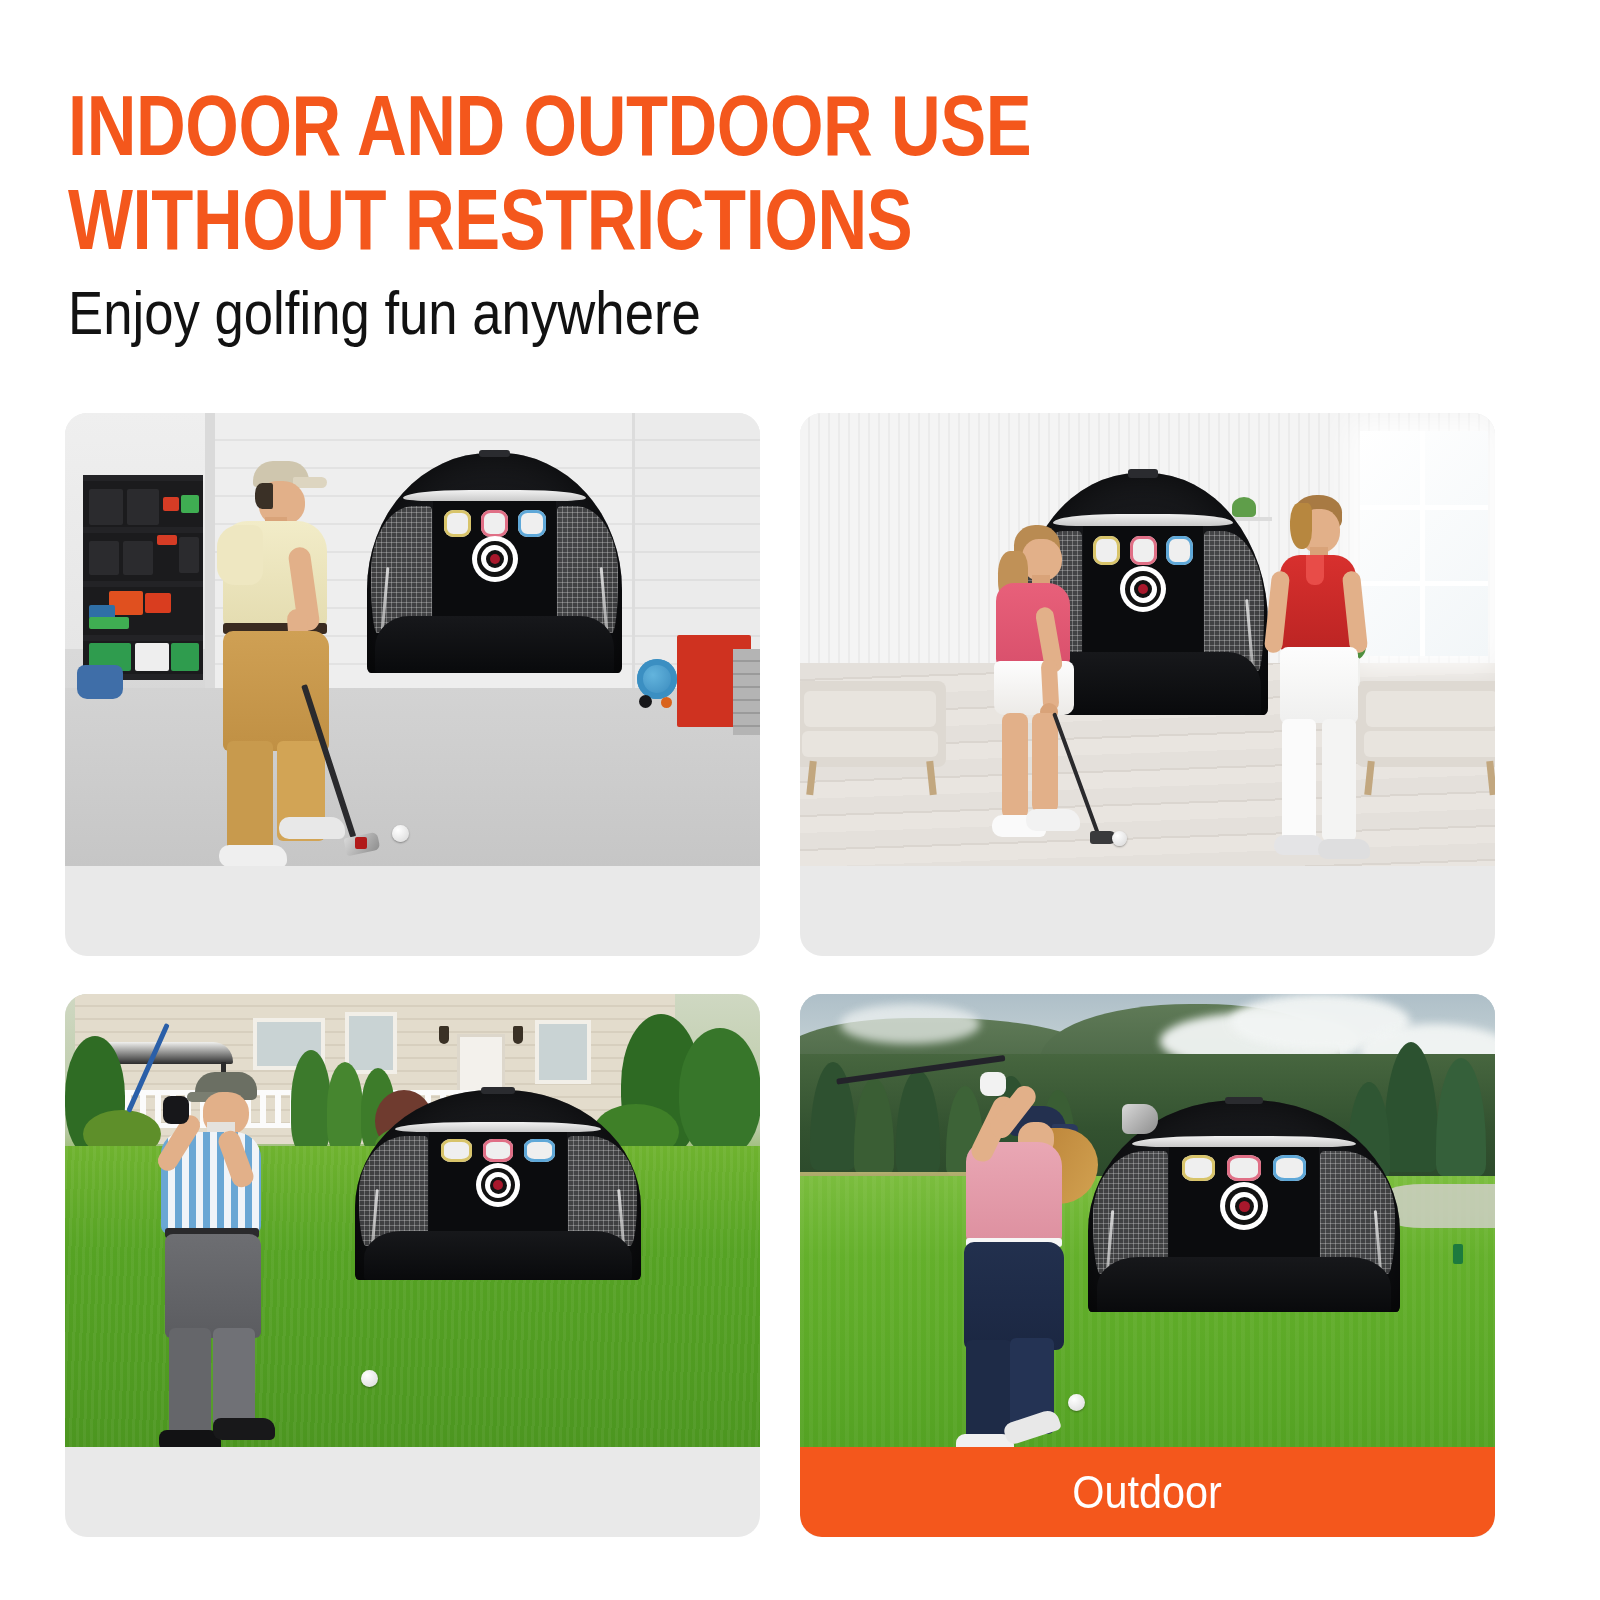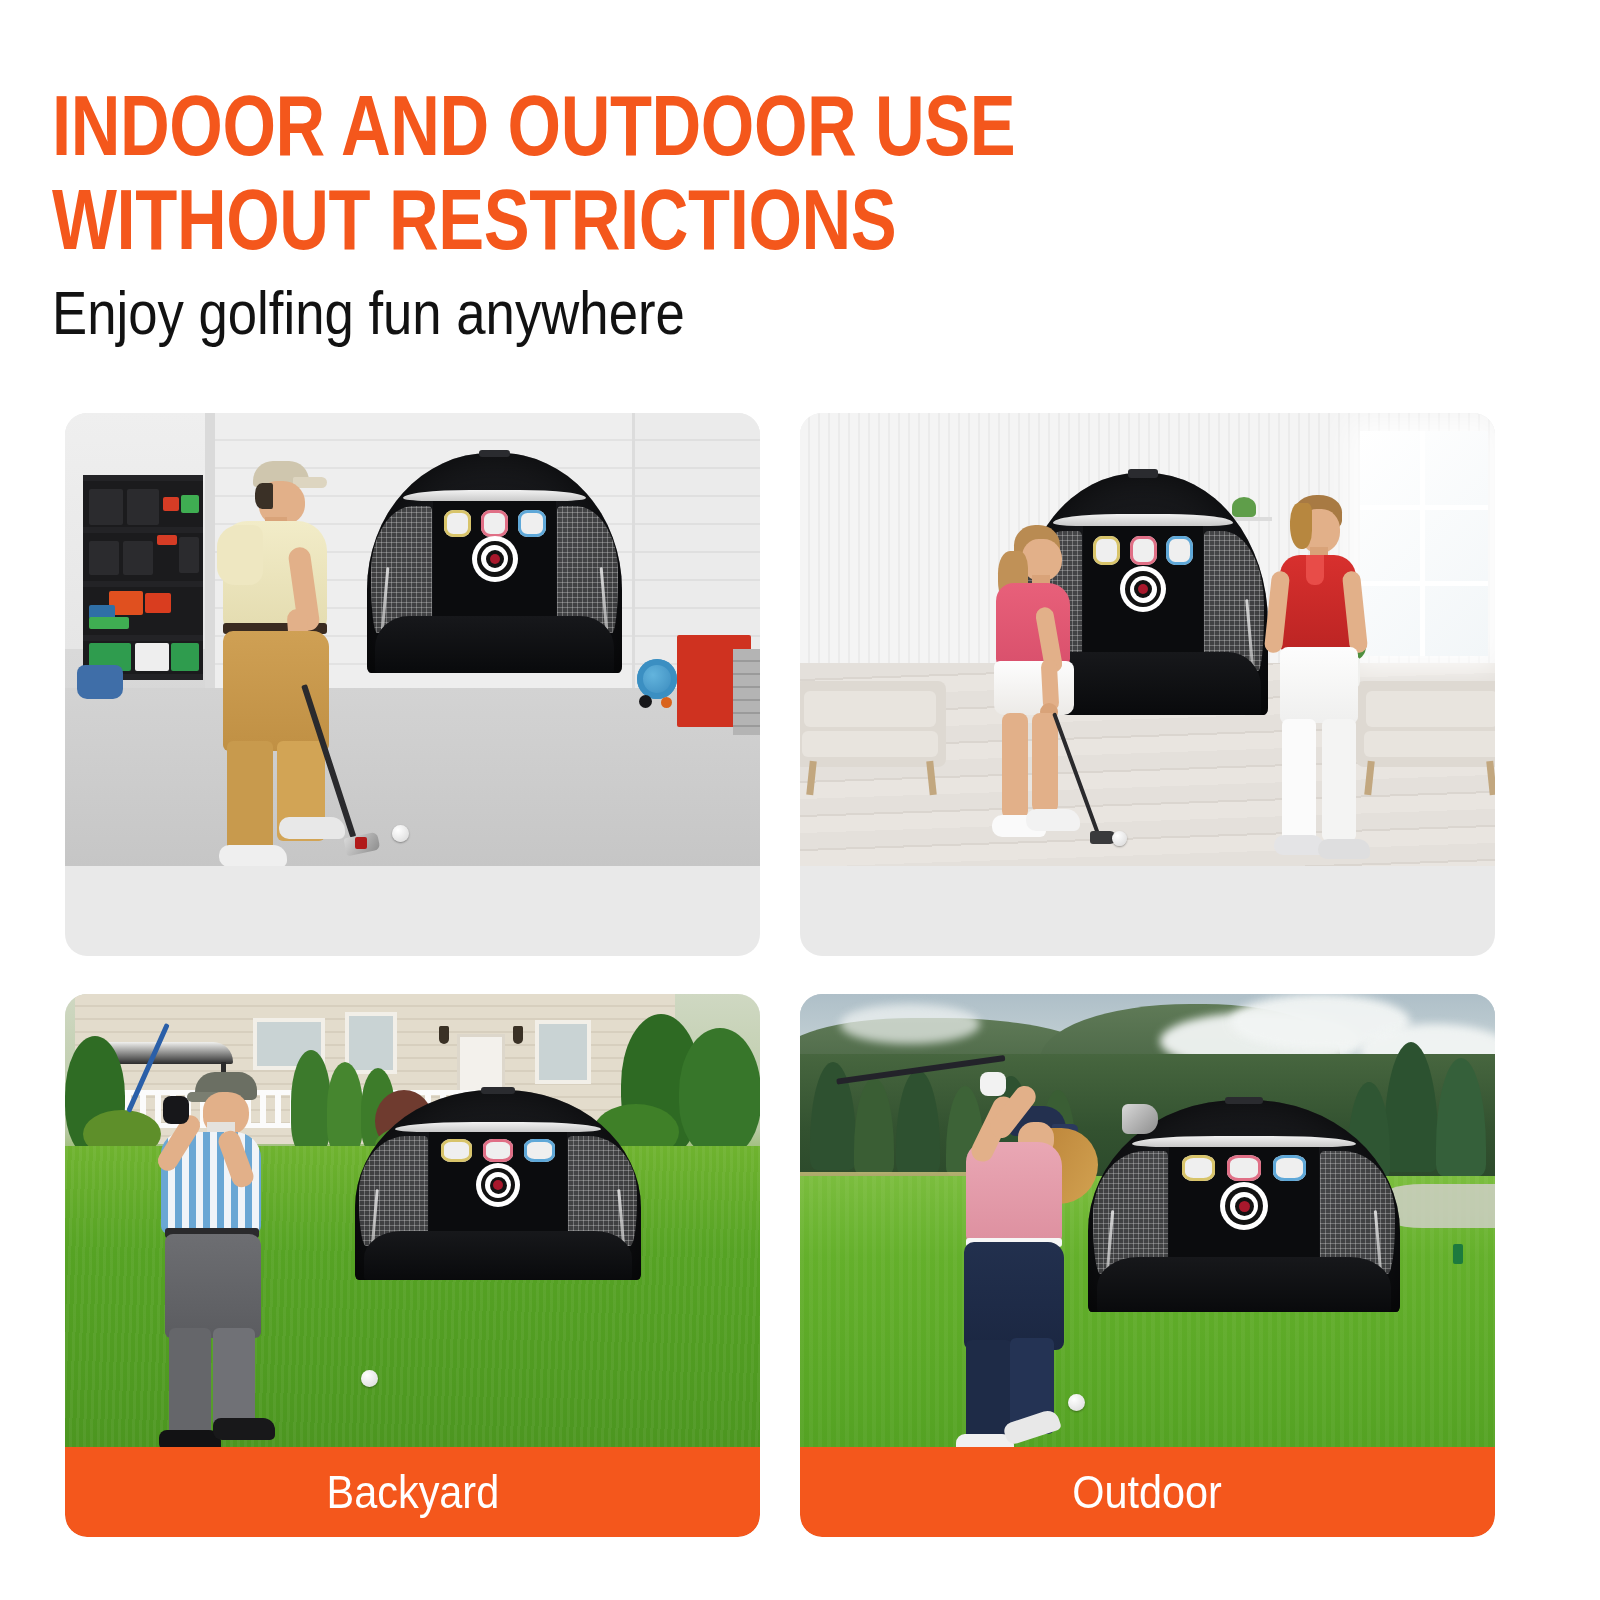--- a/index.html
+++ b/index.html
@@ -5,21 +5,21 @@
   * { box-sizing: border-box; margin: 0; padding: 0; }
   html, body {
     width: 1600px; height: 1600px;
     background: #ffffff;
     font-family: "Liberation Sans", sans-serif;
     overflow: hidden;
   }
   .page { position: relative; width: 1600px; height: 1600px; background: #fff; }
 
   
-  .header { position: absolute; left: 52px; top: 78px; width: 1400px; }
+  .header { position: absolute; left: 68px; top: 78px; width: 1400px; }
   .headline {
     color: #F4571C;
     font-family: "Liberation Sans Narrow", "Liberation Sans", sans-serif;
     font-weight: 700;
     font-size: 86px;
     line-height: 94px;
     letter-spacing: -0.5px;
     transform: scaleX(0.80);
     transform-origin: left top;
     white-space: nowrap;
@@ -41,21 +41,21 @@
   .card {
     position: absolute;
     width: 695px; height: 543px;
     border-radius: 22px;
     overflow: hidden;
     background: #e9e9e9;
   }
   .card.c0 { left: 0;    top: 0; }
   .card.c1 { left: 735px; top: 0; }
   .card.c2 { left: 0;    top: 581px; }
-  .card.c3 { left: 735px; top: 581px; }
+  .card.c3 { left: 735px; top: 581px; border-radius: 21px; }
 
   .photo { position: absolute; left: 0; top: 0; width: 695px; height: 453px; overflow: hidden; }
   .caption {
     position: absolute; left: 0; bottom: 0;
     width: 695px; height: 90px;
     background: #F4571C;
     border-radius: 0 0 22px 22px;
     display: flex; align-items: center; justify-content: center;
   }
   .caption-text {
@@ -503,23 +503,20 @@
             <div style="left:18px; top:258px; width:42px; height:110px; background:#65666a; border-radius:6px;"></div>
             <div style="left:62px; top:258px; width:42px; height:100px; background:#707176; border-radius:6px;"></div>
 
             <div style="left:8px;  top:360px; width:62px; height:22px; background:#121214; border-radius:8px 12px 5px 9px;"></div>
             <div style="left:62px; top:348px; width:62px; height:22px; background:#18181a; border-radius:8px 12px 5px 9px;"></div>
 
             <div class="club" style="left:14px; top:-46px; width:5px; height:96px; background:#2a5fa8; transform: rotate(24deg);"></div>
           </div>
           <div class="ball" style="left:296px; top:376px; width:17px; height:17px;"></div>
         </div>
-      </div>
-      <div class="caption">
-        <span class="caption-text">Backyard</span>
       </div>
     </div>
 
     <div class="card c3">
       <div class="photo">
         <div class="s4">
           <div class="sky"></div>
           <div class="mtn" style="left:-20px; top:24px; width:330px; height:96px; border-radius:40% 50% 0 0;"></div>
           <div class="mtn" style="left:240px; top:10px; width:300px; height:110px; border-radius:50% 45% 0 0;"></div>
           <div class="cloud" style="left:360px; top:18px;  width:200px; height:58px;"></div>

